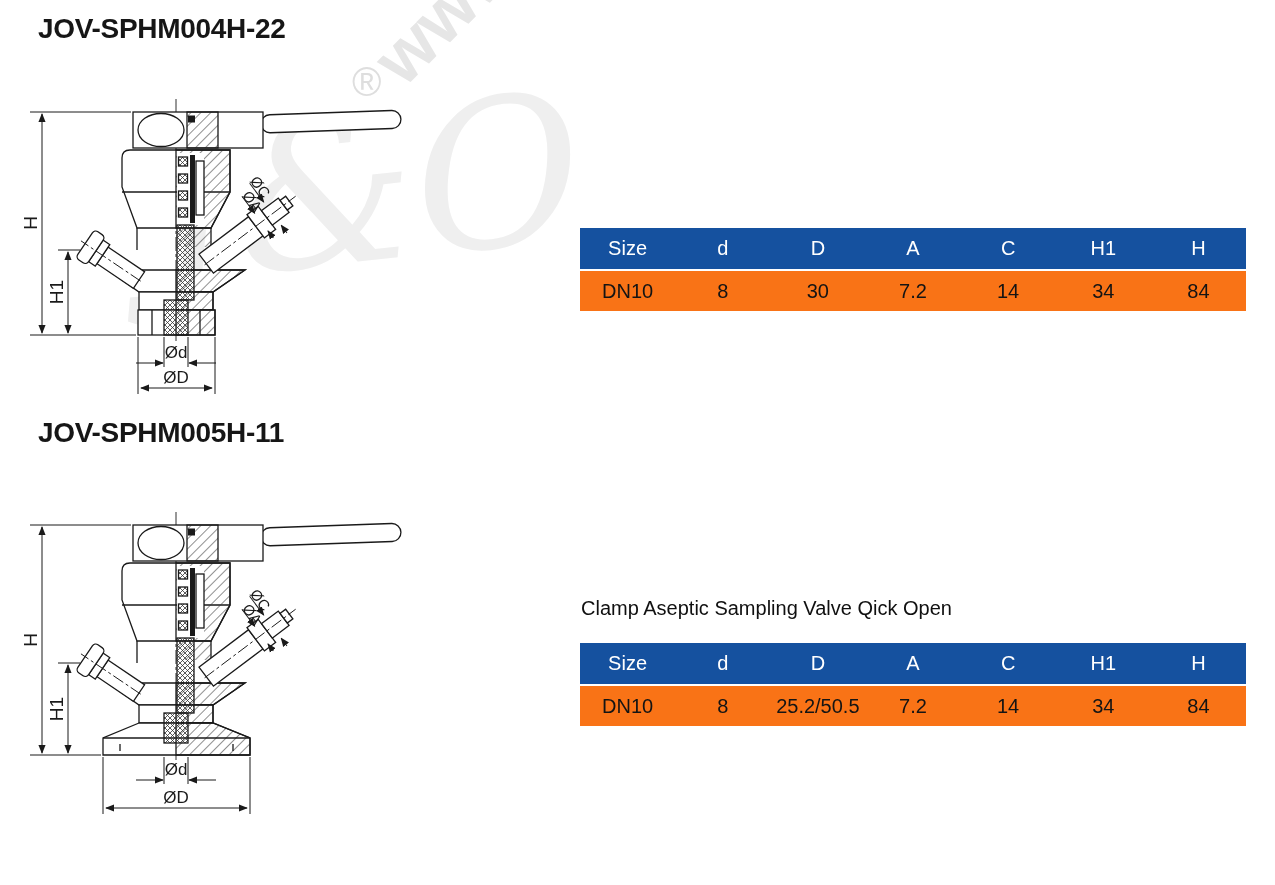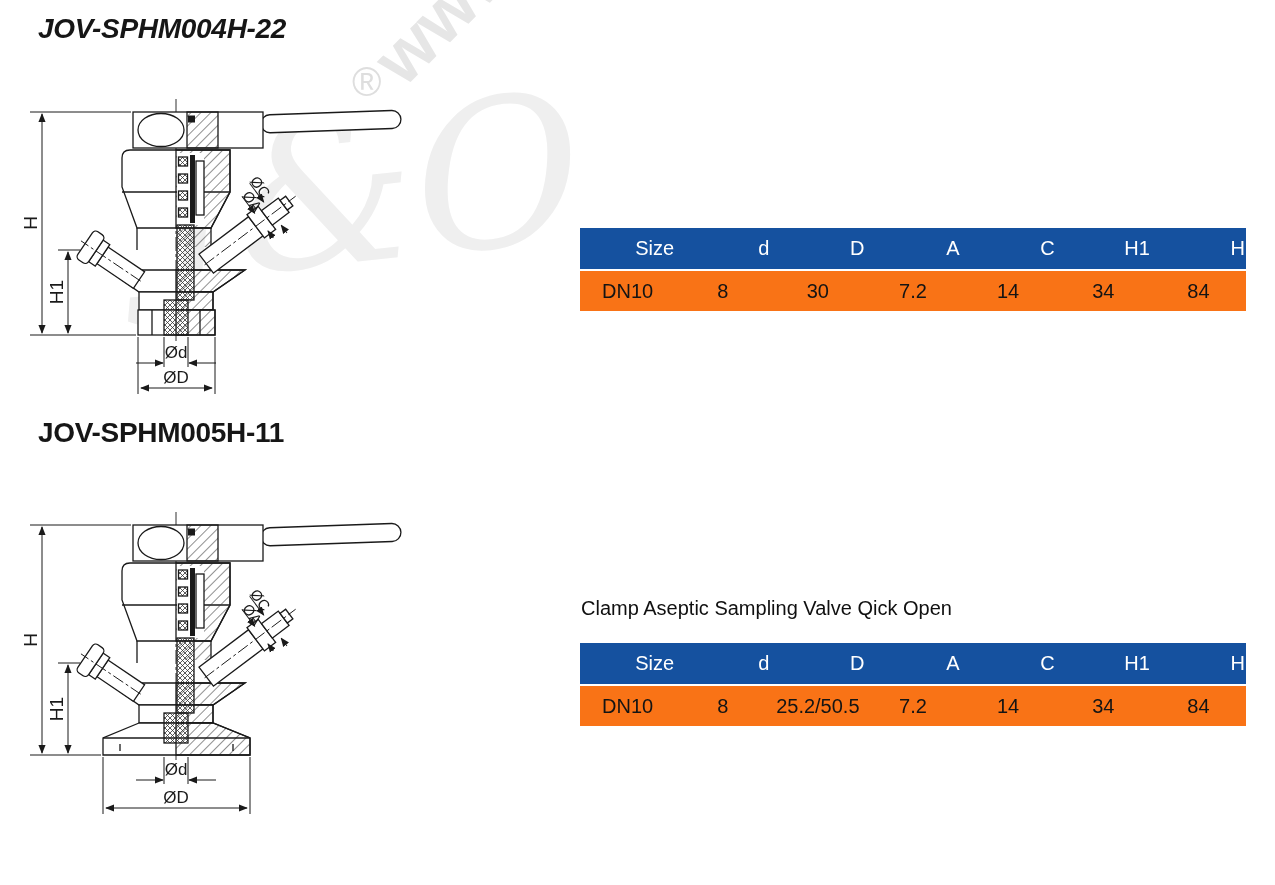--- a/index.html
+++ b/index.html
@@ -10,35 +10,35 @@
   .wm{position:absolute;color:#ebebeb;pointer-events:none;white-space:nowrap;z-index:0;}
   #wm-www{left:415px;top:18px;font-size:72px;font-weight:bold;color:#e6e6e6;
           transform:rotate(-45deg);transform-origin:0 100%;}
   #wm-reg{left:352px;top:60px;font-size:40px;color:#dedede;}
   #wm-logo{left:150px;top:70px;font:italic 205px "DejaVu Serif",serif;color:#efefef;
            transform:rotate(-6deg);}
 
   
   .model{position:absolute;left:38px;font-size:28px;font-weight:700;color:#161616;
          letter-spacing:-0.3px;line-height:34px;z-index:2;}
-  #model-1{top:12px;font-style:italic;} #model-2{top:416px;} #model-3{top:831px;}
+  #model-1{top:12px;} #model-2{top:416px;} #model-3{top:831px;}
 
   
   .drawing{position:absolute;left:0;z-index:1;}
   #drawing-1{top:95px;} #drawing-2{top:508px;}
   svg text{font-family:"Liberation Sans",sans-serif;fill:#1a1a1a;stroke:none;}
 
   
   .block-title{position:absolute;left:581px;font-size:20px;color:#101010;z-index:2;}
   #title-1{top:182px;} #title-2{top:597px;}
   table.spec{position:absolute;left:580px;width:666px;border-collapse:collapse;
              table-layout:fixed;z-index:2;}
   #table-1{top:228px;} #table-2{top:643px;}
   table.spec th{background:#15519f;color:#ffffff;font-weight:400;font-size:20px;
-                height:39px;text-align:right;border:none;border-bottom:2px solid #ffffff;}
+                height:39px;text-align:center;border:none;border-bottom:2px solid #ffffff;}
   table.spec td{background:#f97316;color:#141414;font-size:20px;height:38px;
                 text-align:center;border:none;}
 </style>
 </head>
 <body>
 
 <div id="page">
 
   <div class="wm" id="wm-www">www.</div>
   <div class="wm" id="wm-reg">®</div>

